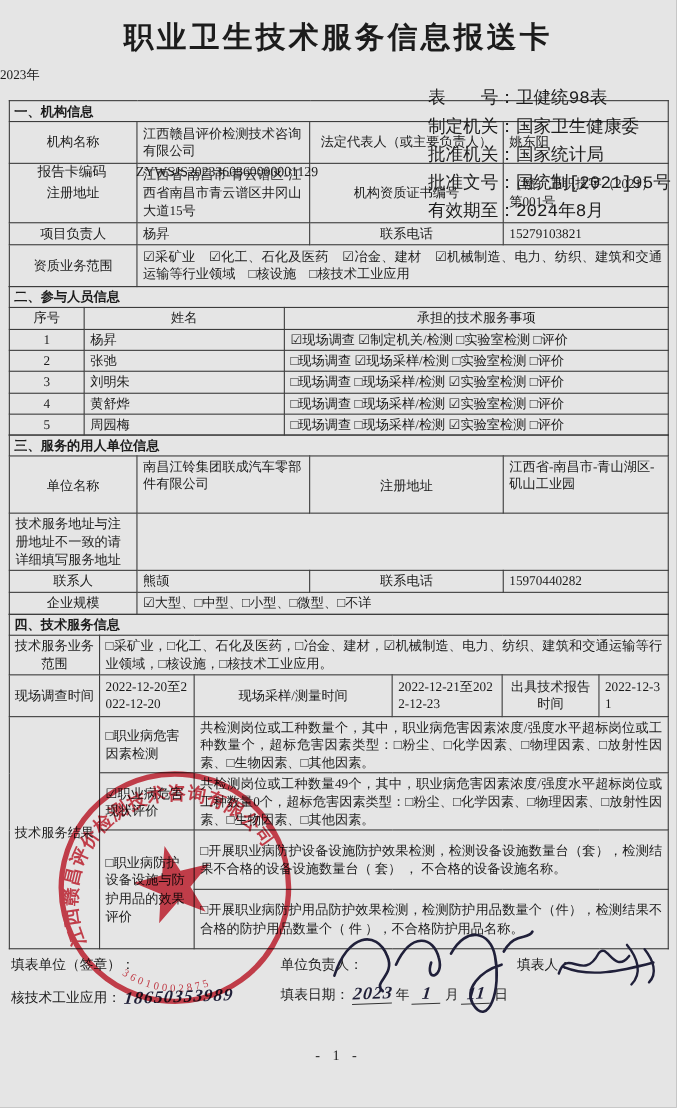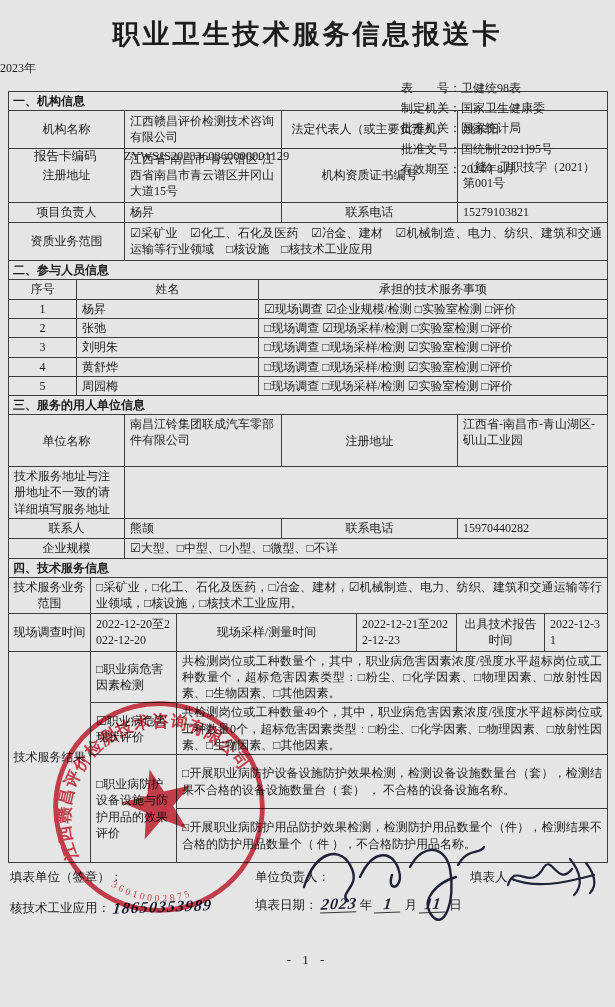--- a/index.html
+++ b/index.html
@@ -5,21 +5,21 @@
   * { margin:0; padding:0; box-sizing:border-box; }
   body { background:#888; }
   .page {
     position:relative; width:615px; height:1007px; margin:0 auto;
     background:#e5e5e5; color:#1c1c1c; overflow:hidden;
     font-family:"Liberation Serif","DejaVu Serif",serif;
     font-size:12px; line-height:1.35;
   }
   .doc-title { margin-top:16px; text-align:center; font-size:27px; font-weight:bold; letter-spacing:3px; }
   .doc-year { text-align:left; font-size:12px; margin-top:8px; }
-  .meta-block { position:absolute; left:401px; top:80px; font-size:12px; }
+  .meta-block { position:absolute; left:389px; top:80px; font-size:16px;font-family:Liberation Mono, monospace; }
   .meta-row { display:flex; margin-bottom:4px; }
   .meta-label { white-space:pre; }
   .report-code { position:absolute; left:34px; top:148px; font-size:12.5px; }
   .report-code b { font-weight:normal; margin-left:24px; }
 
   table { border-collapse:collapse; table-layout:fixed; width:599px; margin:0 8px; }
   .t2, .t3, .t4 { margin-top:-1px; }
   td { border:1px solid #3c3c3c; padding:1px 5px; vertical-align:middle; word-break:break-all; }
   td.sec { font-weight:bold; padding-left:4px; height:19px; word-break:keep-all; }
   td.lab { text-align:center; padding:1px 3px; }
@@ -130,21 +130,21 @@
           <td class="sec" colspan="3">二、参与人员信息</td>
         </tr>
     <tr style="height:20px">
       <td class="lab">序号</td>
       <td class="lab">姓名</td>
       <td class="lab">承担的技术服务事项</td>
     </tr>
     <tr style="height:19px">
       <td class="lab">1</td>
       <td class="val">杨昇</td>
-      <td class="val">☑现场调查 ☑企业规模/检测 □实验室检测 □评价</td>
+      <td class="val">☑现场调查 ☑制定机关/检测 □实验室检测 □评价</td>
     </tr>
     <tr style="height:19px">
       <td class="lab">2</td>
       <td class="val">张弛</td>
       <td class="val">□现场调查 ☑现场采样/检测 □实验室检测 □评价</td>
     </tr>
     <tr style="height:19px">
       <td class="lab">3</td>
       <td class="val">刘明朱</td>
       <td class="val">□现场调查 □现场采样/检测 ☑实验室检测 □评价</td>

